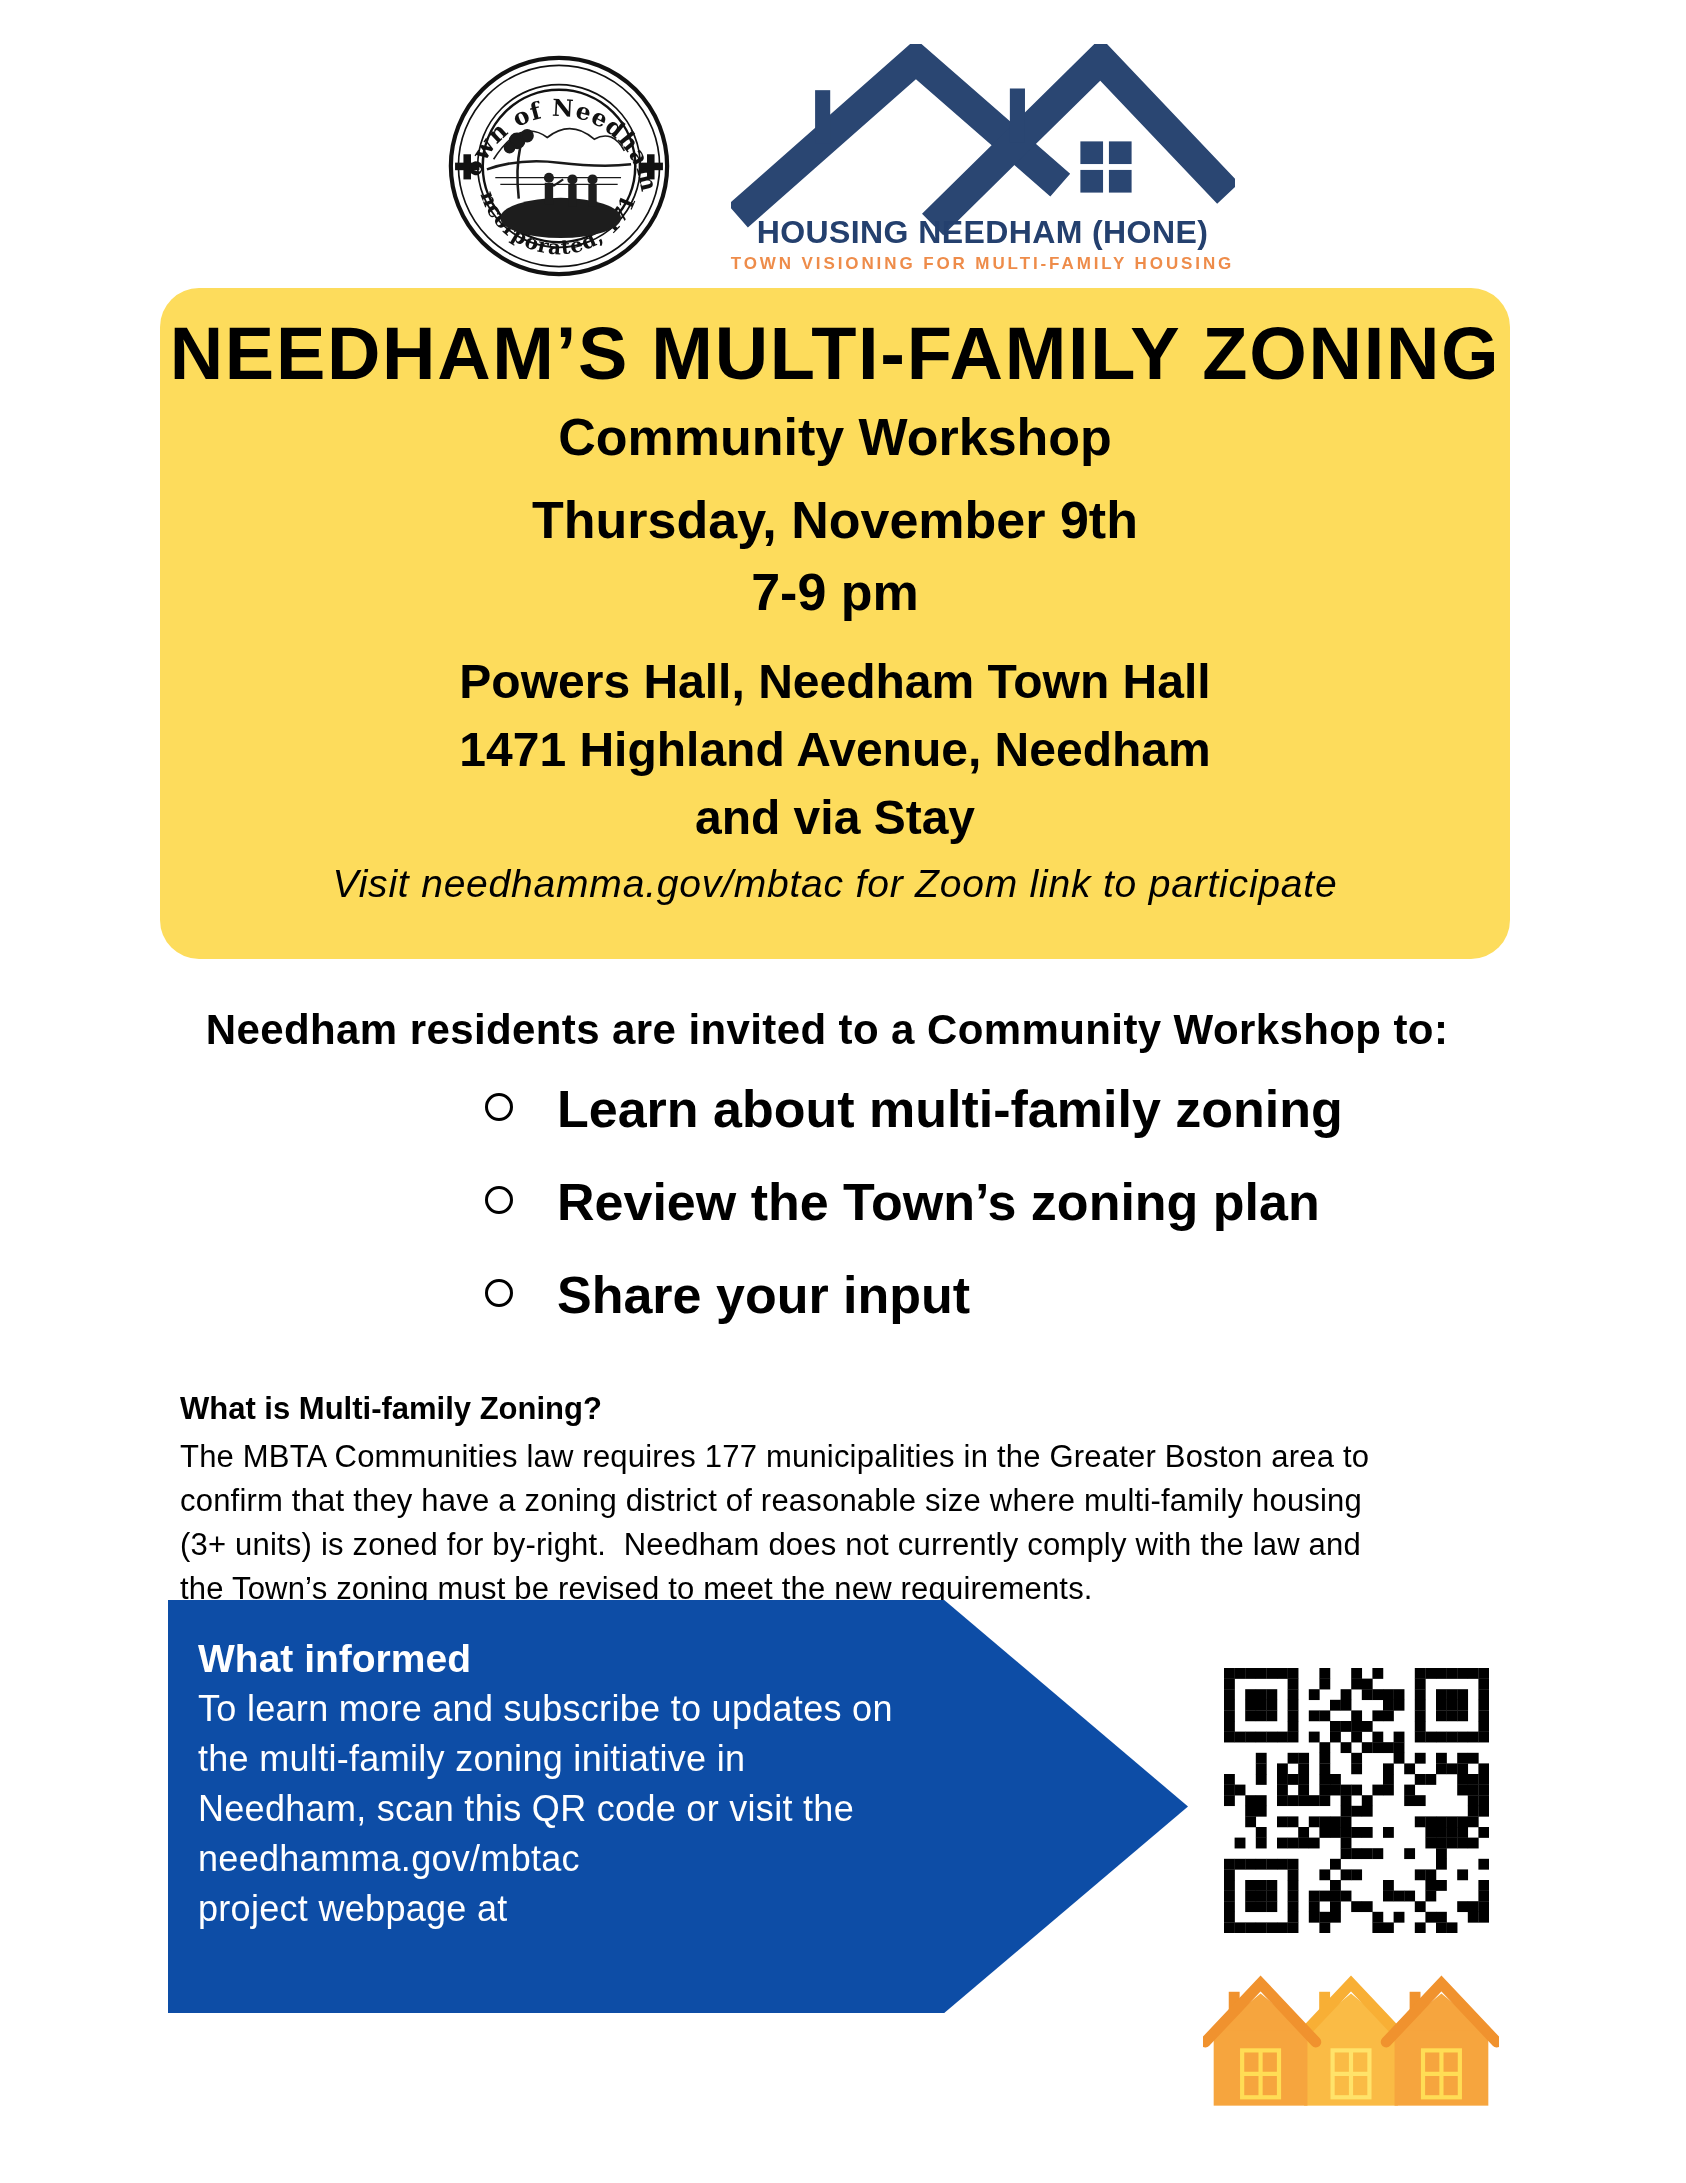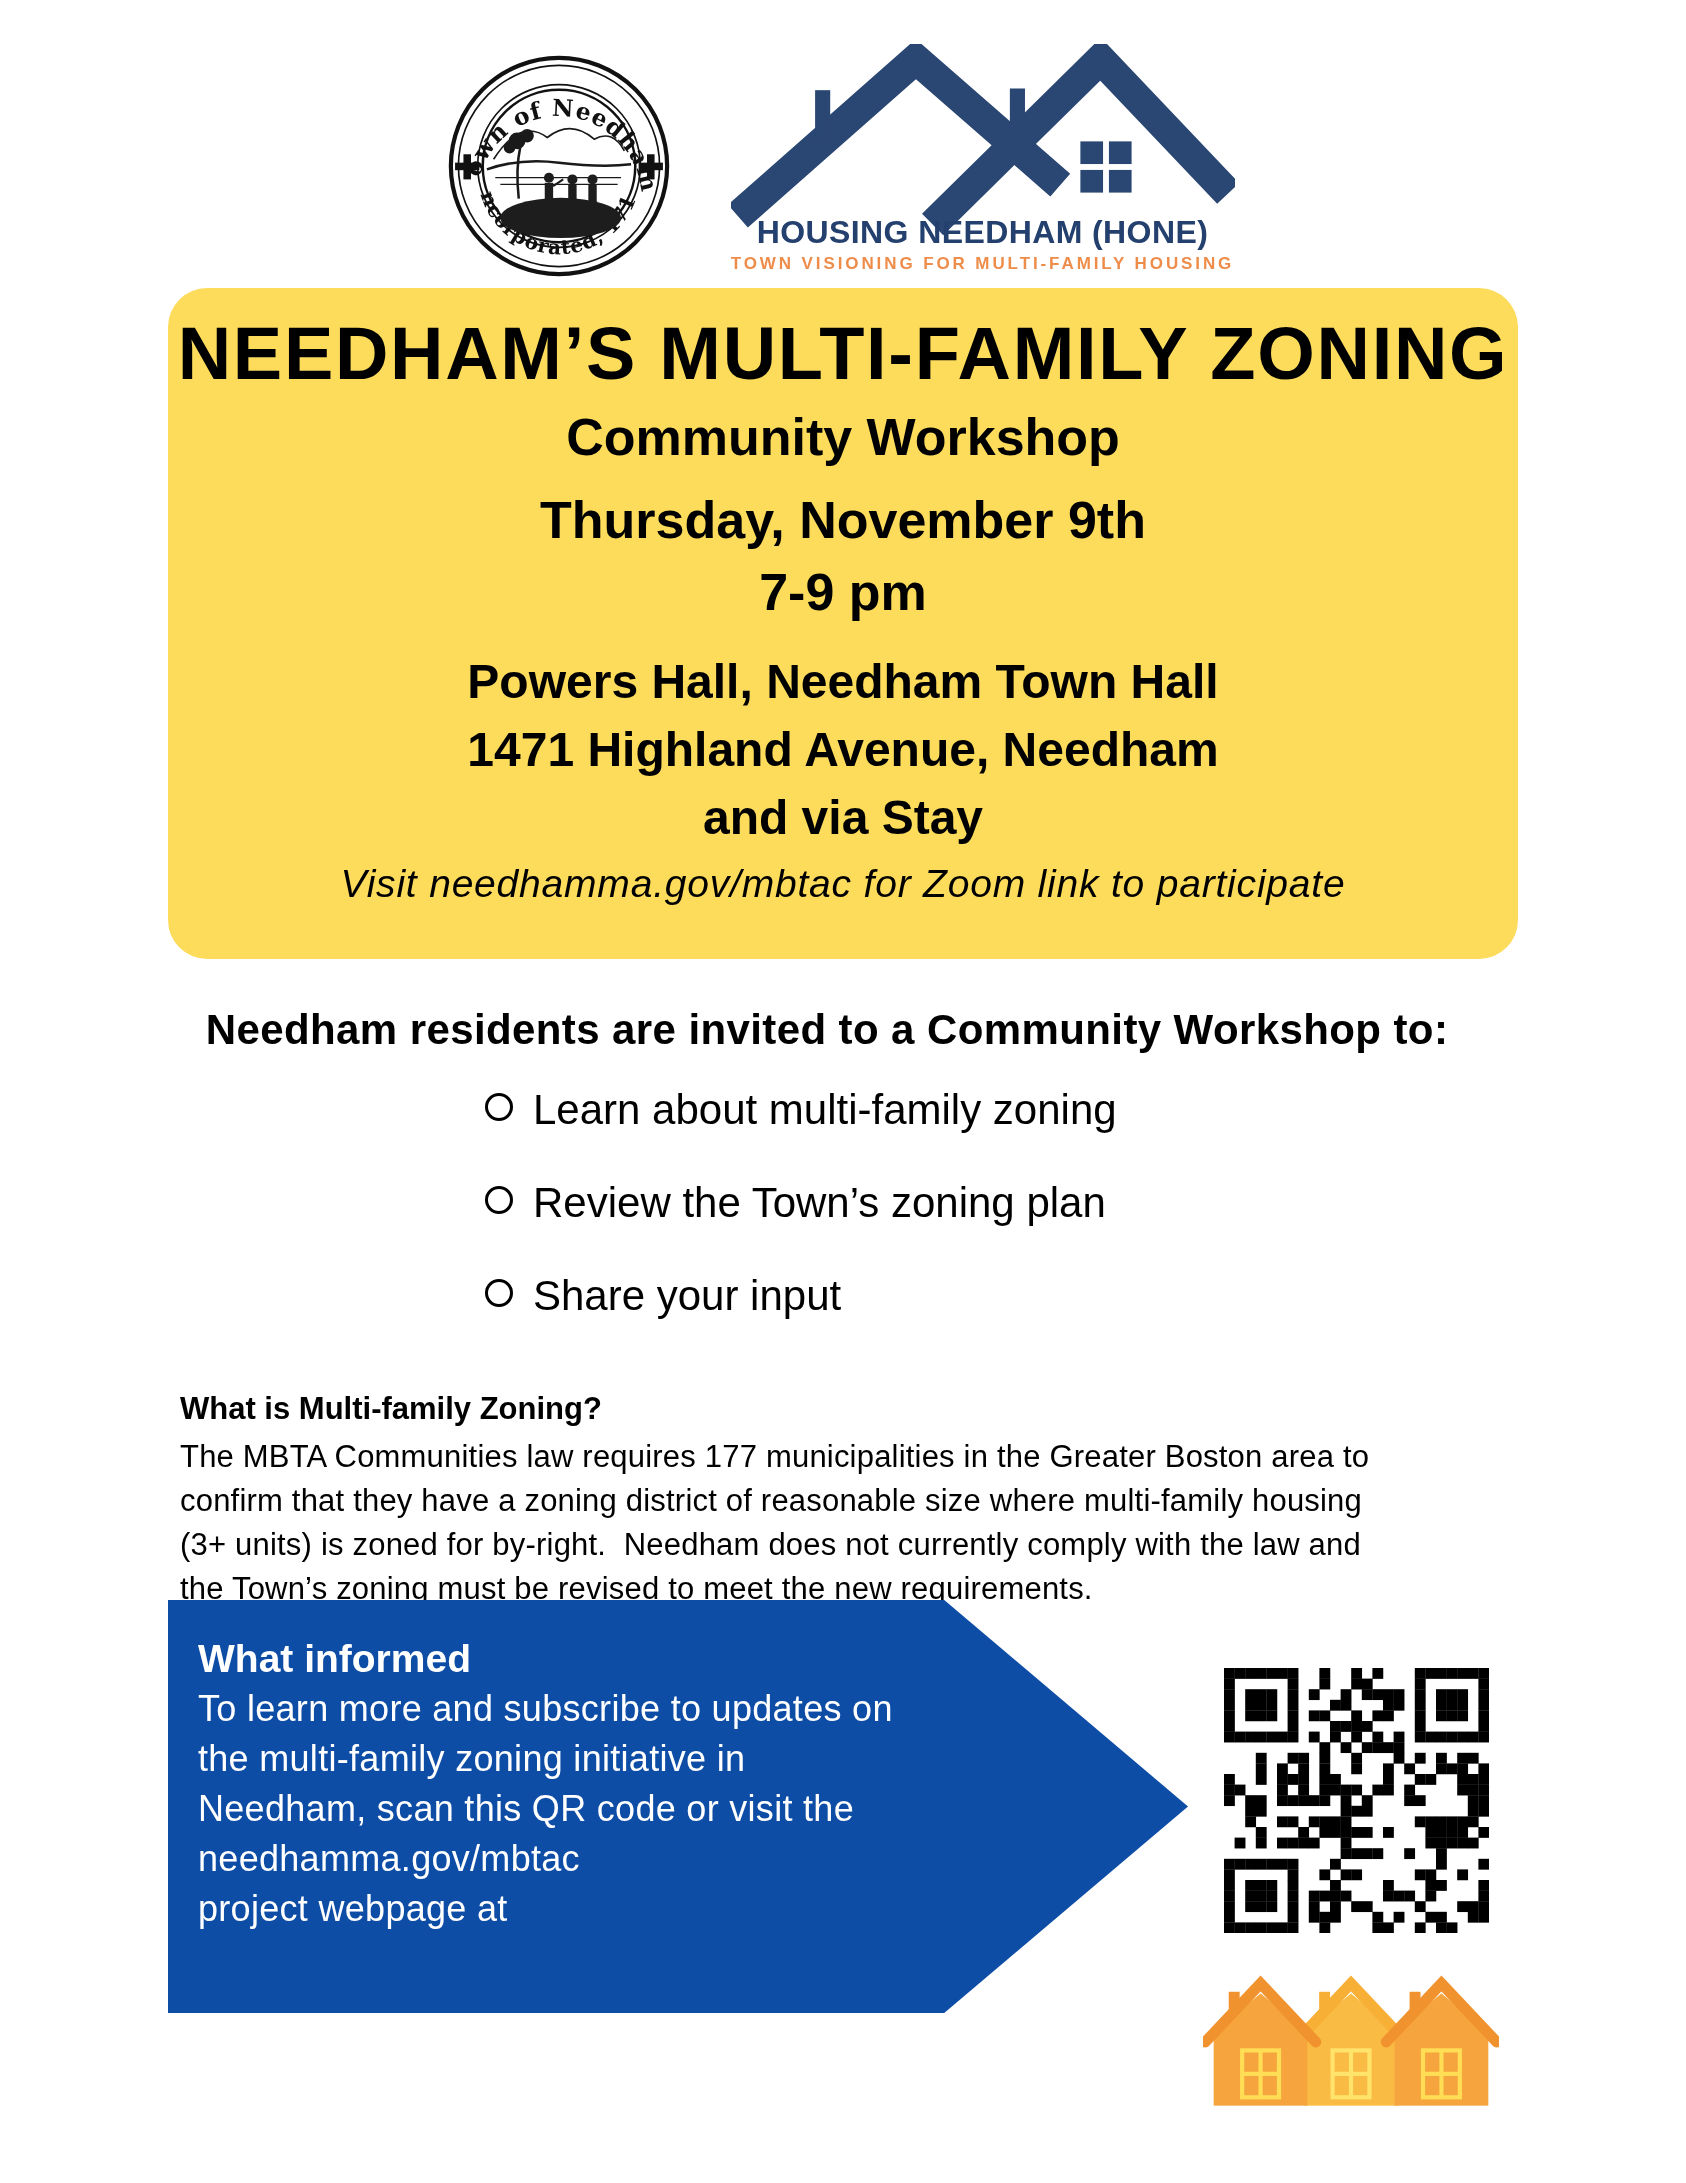--- a/index.html
+++ b/index.html
@@ -10,40 +10,40 @@
   
   #seal{left:445px;top:52px;width:228px;height:228px;}
   #hone{left:731px;top:44px;width:504px;height:244px;}
   #hone-roofs{position:absolute;left:0;top:0;width:504px;height:204px;}
   #hone-title{position:absolute;left:-34px;top:170px;width:571px;text-align:center;
               font-size:32px;font-weight:bold;color:#24406E;letter-spacing:0.4px;}
   #hone-tagline{position:absolute;left:-34px;top:210px;width:571px;text-align:center;
               font-size:17px;font-weight:bold;color:#EE8C4A;letter-spacing:2.9px;}
 
   
-  #banner{left:168px;top:288px;width:1350px;height:671px;background:#FDDC5C;border-radius:39px;
+  #banner{left:160px;top:288px;width:1350px;height:671px;background:#FDDC5C;border-radius:39px;
           text-align:center;box-sizing:border-box;padding-top:28.6px;}
   .bl{display:block;line-height:1;font-weight:bold;}
   #banner-title{font-size:74px;letter-spacing:1.7px;margin-bottom:20px;}
   #banner-subtitle{font-size:52px;margin-bottom:31px;}
   #banner-date{font-size:52px;margin-bottom:20px;}
   #banner-time{font-size:52px;margin-bottom:40px;}
   #banner-venue{font-size:48px;margin-bottom:20px;}
   #banner-address{font-size:48px;margin-bottom:20px;}
   #banner-zoom{font-size:48px;margin-bottom:22px;}
   #banner-note{font-size:39px;font-weight:normal;font-style:italic;letter-spacing:0.8px;}
 
   
   #invite-heading{left:0;top:1006px;width:1654px;text-align:center;
                   font-size:42px;font-weight:bold;letter-spacing:0.4px;}
   #bullets{left:485px;top:1085px;}
   .bullet-item{display:flex;align-items:flex-start;margin-bottom:44px;}
   .bullet-dot{width:22px;height:22px;border:3.4px solid #000;border-radius:50%;
               margin:8.4px 20px 0 0;flex:0 0 auto;background:#fff;}
-  .bullet-text{font-size:42px;font-weight:normal;line-height:49px;}
+  .bullet-text{font-size:52px;font-weight:bold;line-height:49px;margin-left:24px;}
 
   
   #about{left:180px;top:1349px;width:1377px;}
   #about-heading{font-size:31px;font-weight:bold;line-height:39px;margin-bottom:6.7px;margin-top:40px;}
   .about-line{font-size:31px;line-height:44px;letter-spacing:0.2px;white-space:pre;}
 
   
   #arrow{left:168px;top:1600px;width:1020px;height:413px;background:#0D4DA6;color:#fff;
          clip-path:polygon(0 0,76.1% 0,100% 50%,76.1% 100%,0 100%);
          box-sizing:border-box;padding:34px 0 0 30px;}

